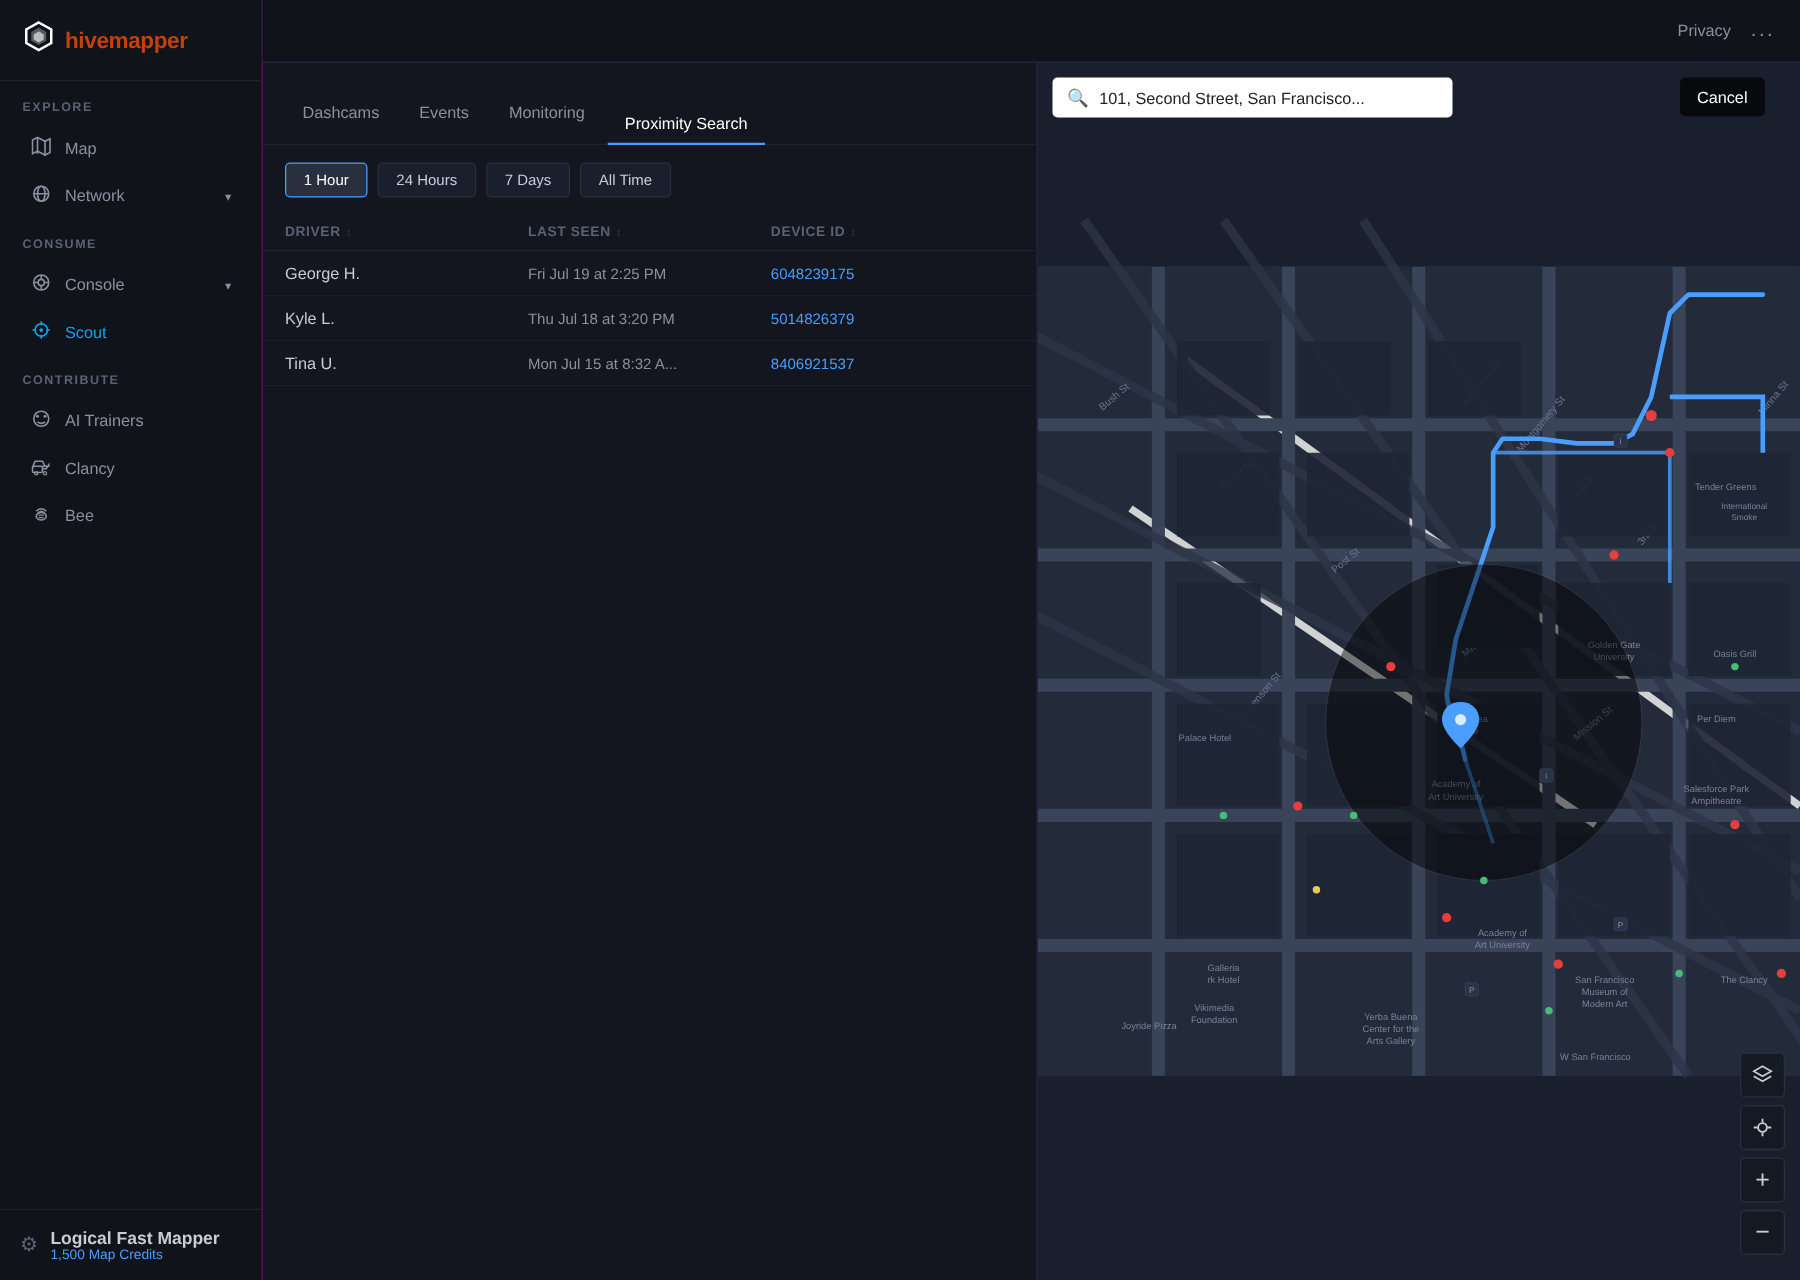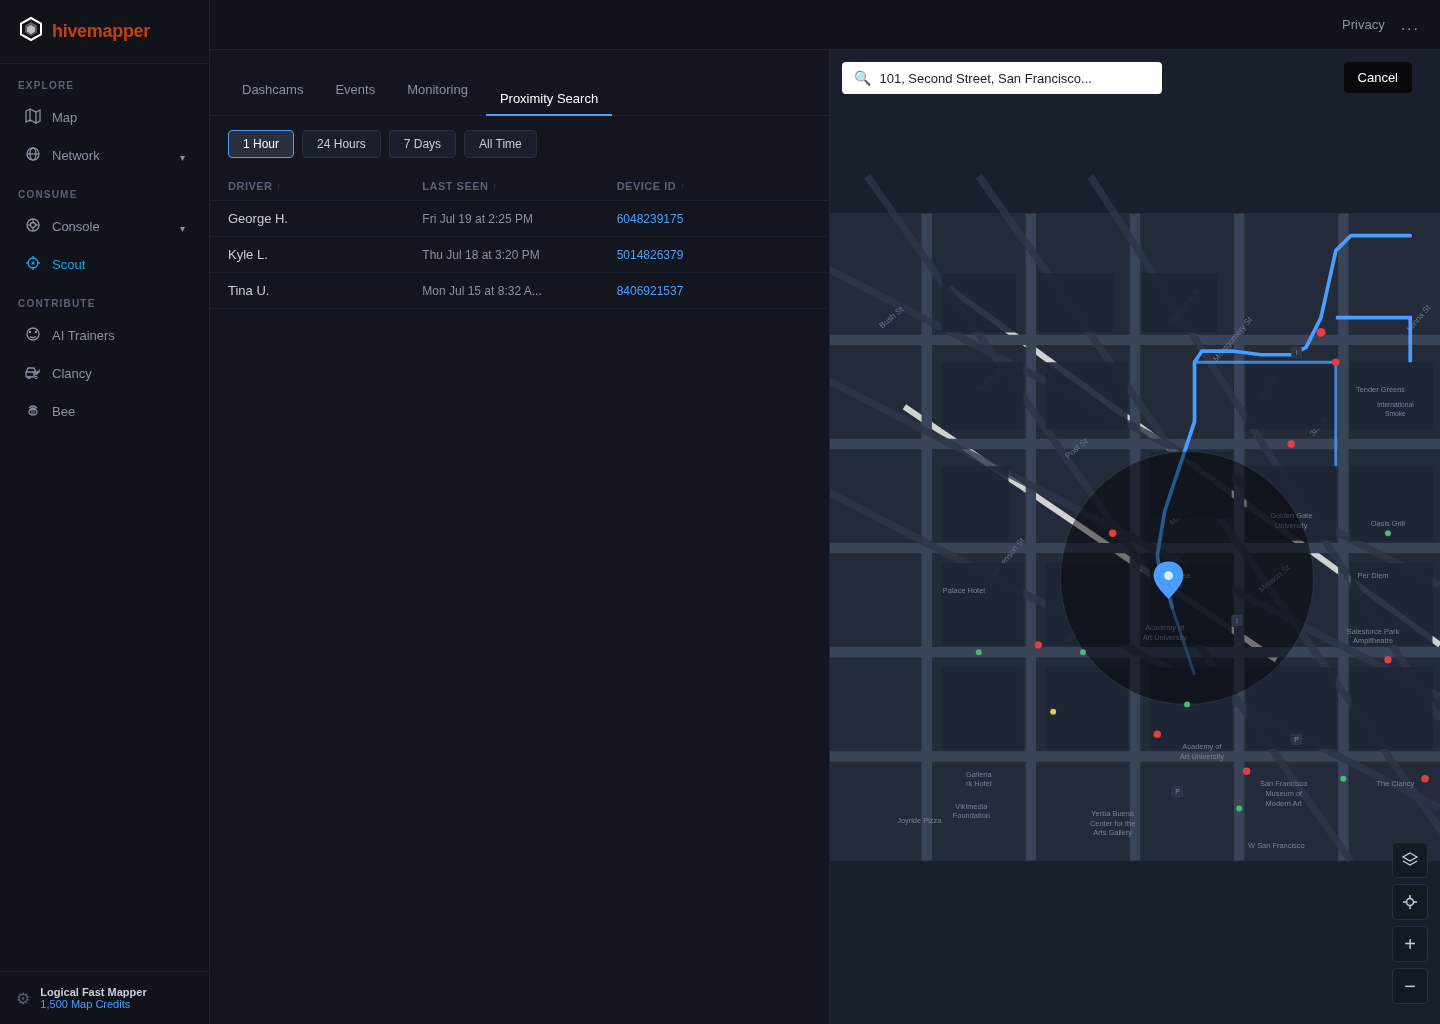--- a/index.html
+++ b/index.html
@@ -51,21 +51,21 @@
 
     .sidebar-footer {
       margin-top: auto;
       padding: 14px 16px;
       border-top: 1px solid #1e2330;
       display: flex;
       align-items: center;
       gap: 10px;
     }
     .footer-gear { color: #5a6175; font-size: 16px; cursor: pointer; }
-    .footer-name { font-size: 11px; font-weight: 600; color: #c8cdd6; }
+    .footer-name { font-size: 14px; font-weight: 600; color: #c8cdd6; }
     .footer-credits { font-size: 11px; color: #4a9eff; }
 
     
     #main {
       flex: 1;
       display: flex;
       flex-direction: column;
       background: #a21caf;
       height: 100%;
     }

